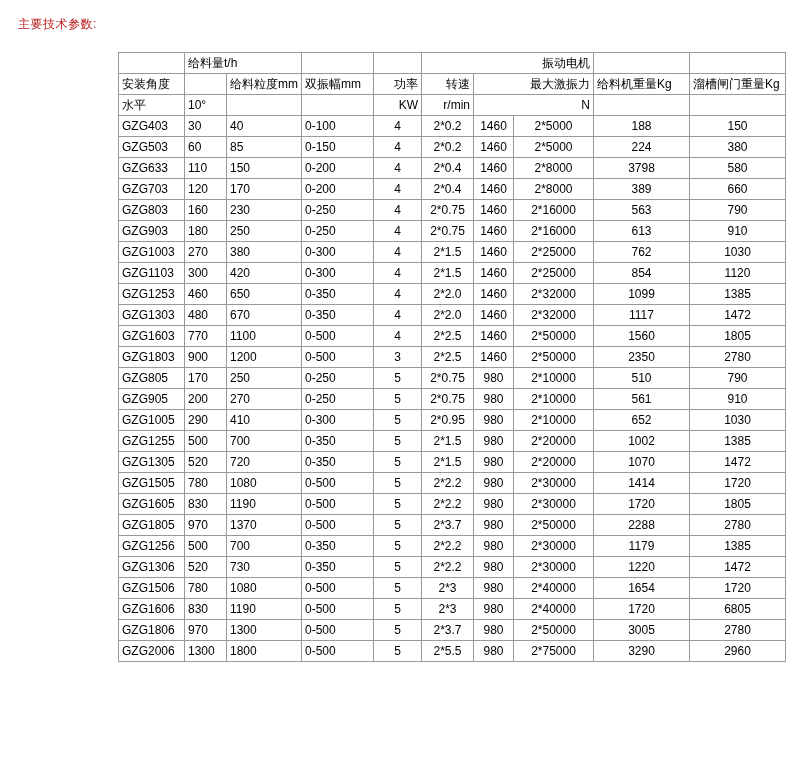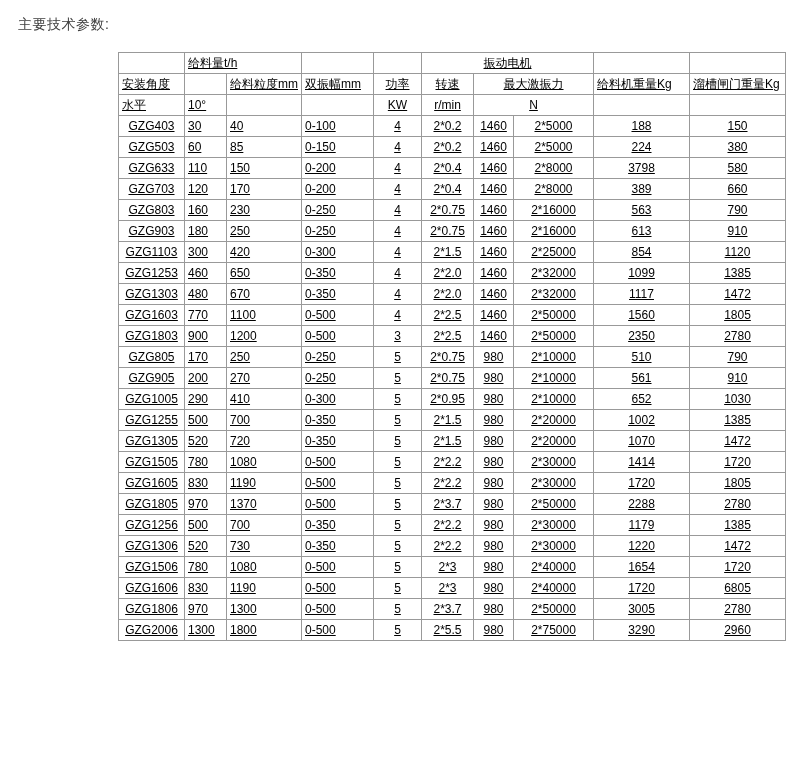--- a/index.html
+++ b/index.html
@@ -13,29 +13,28 @@
     font-family: "Liberation Sans", sans-serif;
     font-size: 12px;
     color: #000000;
     position: relative;
     overflow: hidden;
   }
   .page-title {
     position: absolute;
     left: 18px;
     top: 16px;
-    font-size: 14px;
-    color: #404040;
+    font-size: 12px;
+    color: #b91c1c;
     letter-spacing: 0.5px;
   }
   .table-wrap {
     position: absolute;
     left: 118px;
     top: 52px;
-    text-decoration: underline;
   }
   table.spec {
     border-collapse: collapse;
     table-layout: fixed;
   }
   table.spec td, table.spec th {
     border: 1px solid #999999;
     font-weight: normal;
     font-size: 12px;
     padding: 1px 3px;
@@ -51,23 +50,23 @@
   col.c2 { width: 72px; }
   col.c3 { width: 72px; }
   col.c4 { width: 48px; }
   col.c5 { width: 52px; }
   col.c6 { width: 40px; }
   col.c7 { width: 80px; }
   col.c8 { width: 96px; }
   col.c9 { width: 96px; }
 
   .hdr-left { text-align: left; }
-  .hdr-center { text-align: center; }
+  .hdr-center { text-align: right; }
   td.num { text-align: center; }
-  td.model { text-align: center; padding-left: 4px; }
+  td.model { text-align: left; padding-left: 4px; }
   td.leftval { text-align: left; padding-left: 4px; }
   .blank-top { border: 1px solid #999999; }
 </style>
 </head>
 <body>
 
 <div class="page-title">主要技术参数:</div>
 
 <div class="table-wrap">
   <table class="spec">
@@ -183,20 +182,32 @@
           <td class="leftval">250</td>
           <td class="leftval">0-250</td>
           <td class="num">4</td>
           <td class="num">2*0.75</td>
           <td class="num">1460</td>
           <td class="num">2*16000</td>
           <td class="num">613</td>
           <td class="num">910</td>
         </tr>
         <tr>
+          <td class="model">GZG1003</td>
+          <td class="leftval">270</td>
+          <td class="leftval">380</td>
+          <td class="leftval">0-300</td>
+          <td class="num">4</td>
+          <td class="num">2*1.5</td>
+          <td class="num">1460</td>
+          <td class="num">2*25000</td>
+          <td class="num">762</td>
+          <td class="num">1030</td>
+        </tr>
+        <tr>
           <td class="model">GZG1103</td>
           <td class="leftval">300</td>
           <td class="leftval">420</td>
           <td class="leftval">0-300</td>
           <td class="num">4</td>
           <td class="num">2*1.5</td>
           <td class="num">1460</td>
           <td class="num">2*25000</td>
           <td class="num">854</td>
           <td class="num">1120</td>

